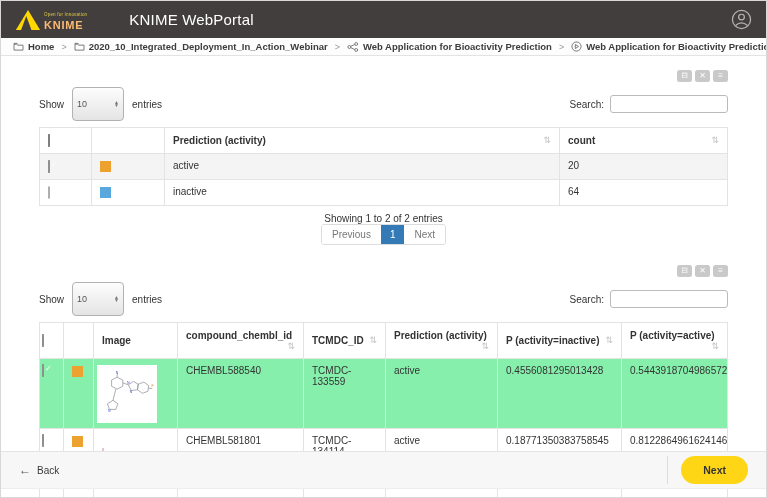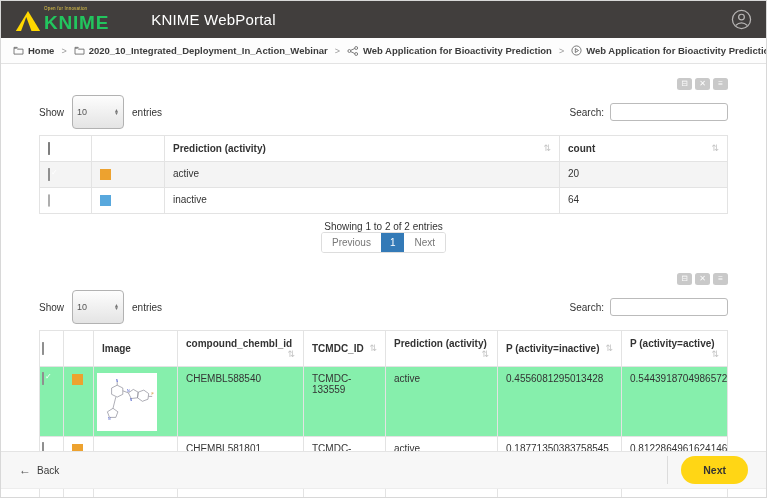--- a/index.html
+++ b/index.html
@@ -5,26 +5,26 @@
   * { box-sizing: border-box; margin: 0; padding: 0; }
   body { font-family: "Liberation Sans", sans-serif; background: #fff; }
   .page { width: 767px; height: 498px; position: relative; overflow: hidden;
           background: #fff; border: 1px solid #d8d8d8; }
 
   
   .app-header { height: 37px; background: #413e3d; display: flex; align-items: center; padding: 0 14px; }
   .logo { display: flex; align-items: flex-end; gap: 3px; }
   .logo-txt { display: flex; flex-direction: column; line-height: 1; }
   .logo-tagline { font-size: 4.5px; color: #e3c84a; letter-spacing: .2px; margin-bottom: 2px; }
-  .logo-brand { font-size: 19px; font-weight: bold; color: #22c55e; letter-spacing: .8px; }
+  .logo-brand { font-size: 11px; font-weight: bold; color: #fdba74; letter-spacing: .8px; }
   .portal-title { color: #fff; font-size: 15px; font-weight: 400; margin-left: 42px; letter-spacing: .2px; }
   .user-btn { margin-left: auto; width: 21px; height: 21px; }
 
   
-  .breadcrumb { height: 26px; display: flex; align-items: center; padding: 0 12px;
+  .breadcrumb { height: 18px; display: flex; align-items: center; padding: 0 12px;
                 border-bottom: 1px solid #e3e3e3; background: #fdfdfd;
                 font-size: 9.5px; font-weight: 600; color: #3c3c3c; gap: 7px; white-space: nowrap; }
   .crumb { display: flex; align-items: center; gap: 4px; cursor: pointer; }
   .crumb-sep { color: #9a9a9a; font-weight: 400; font-size: 9px; }
   .crumb svg { flex: 0 0 auto; }
 
   
   .content { padding: 0 38px; }
   .section { margin-top: 14px; }
   .section2 { margin-top: 20px; }

